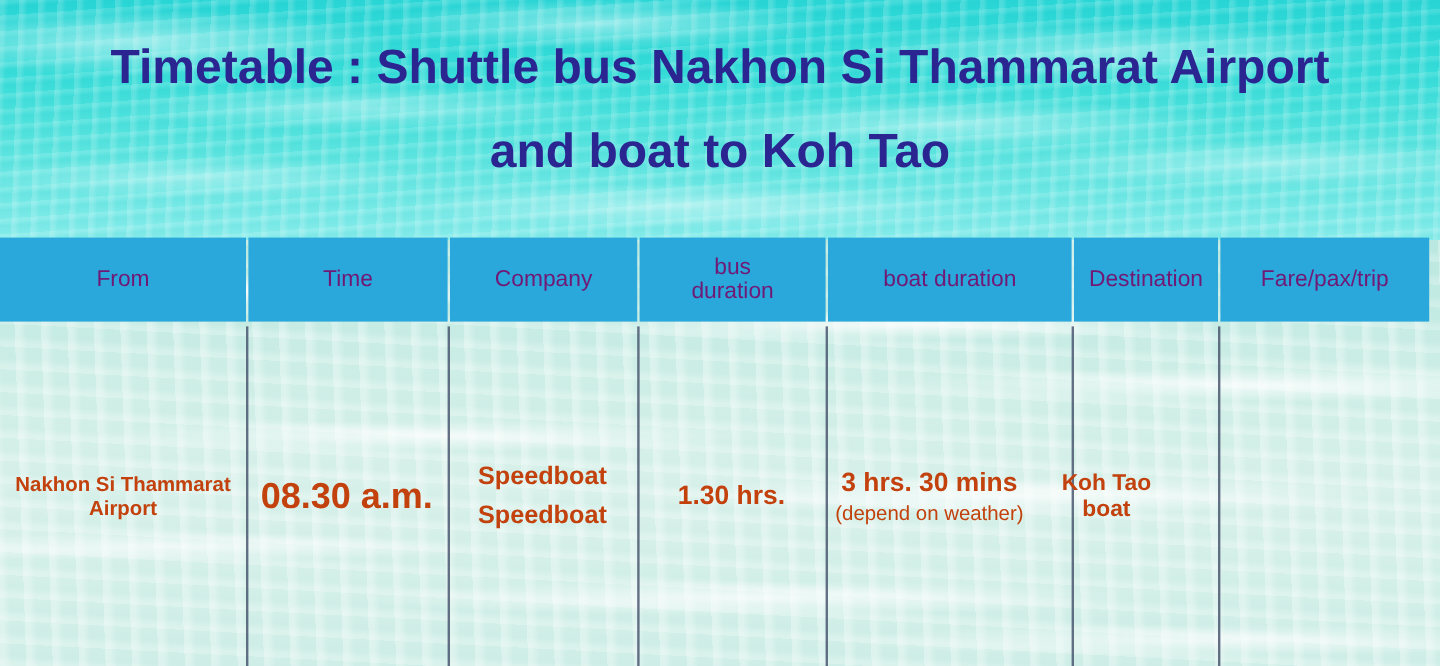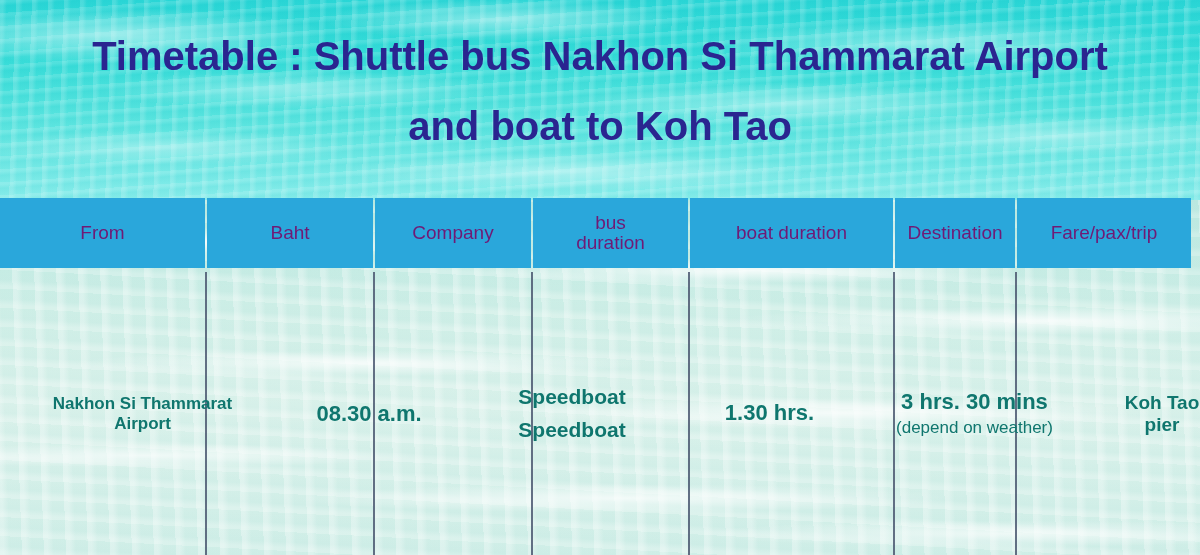--- a/index.html
+++ b/index.html
@@ -111,30 +111,29 @@
     width: 1200px; height: 283px;
     display: flex;
     align-items: center;
   }
   .dcell {
     height: 283px;
     display: flex;
     align-items: center;
     justify-content: center;
     text-align: center;
-    color: #0f766e;
+    color: #c2410c;
     flex: 0 0 auto;
     padding: 0 6px;
-    margin-left: 40px;
   }
   .dcell .main { display: block; }
   .dcell .sub { display: block; font-size: 17px; margin-top: 2px; text-align: right; }
 
   .sz-sm   { font-size: 17px; font-weight: bold; line-height: 1.15; }
-  .sz-lg   { font-size: 22px; font-weight: bold; }
+  .sz-lg   { font-size: 30px; font-weight: bold; }
   .sz-md   { font-size: 21px; font-weight: bold; line-height: 1.55; }
   .sz-md2  { font-size: 22px; font-weight: bold; line-height: 1.2; }
   .sz-ml   { font-size: 19px; font-weight: bold; }
   .sz-mm   { font-size: 20px; font-weight: bold; }
 </style>
 </head>
 <body>
 
 <div id="poster">
 
@@ -142,21 +141,21 @@
   <div class="bg-bottom"></div>
 
   <div class="title-block">
     <span class="title-line l1">Timetable : Shuttle bus Nakhon Si Thammarat Airport</span>
     <span class="title-line l2">and boat to Koh Tao</span>
   </div>
 
   <div class="header-bar">
     <div class="hcell" style="width:205px">From</div>
     <div class="hgap"></div>
-    <div class="hcell" style="width:166px">Baht</div>
+    <div class="hcell" style="width:166px">Time</div>
     <div class="hgap"></div>
     <div class="hcell" style="width:156px">Company</div>
     <div class="hgap"></div>
     <div class="hcell" style="width:155px">
       <span>
         <span style="display:block">bus</span>
         <span style="display:block">duration</span>
       </span>
     </div>
     <div class="hgap"></div>
@@ -183,16 +182,16 @@
         <span style="display:block">Speedboat</span>
       </span>
     </div>
     <div class="dcell sz-md2" style="width:157px">1.30 hrs.</div>
     <div class="dcell" style="width:173px">
       <span>
         <span class="main sz-md2">3 hrs. 30 mins</span>
         <span class="sub">(depend on weather)</span>
       </span>
     </div>
-    <div class="dcell sz-ml" style="width:122px">Koh Tao pier</div>
+    <div class="dcell sz-ml" style="width:122px">Koh Tao boat</div>
   </div>
 
 </div>
 
 </body></html>

